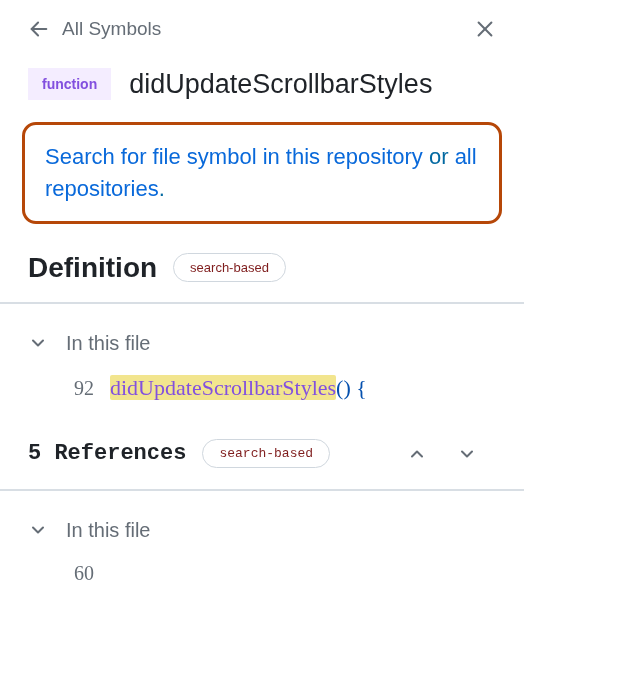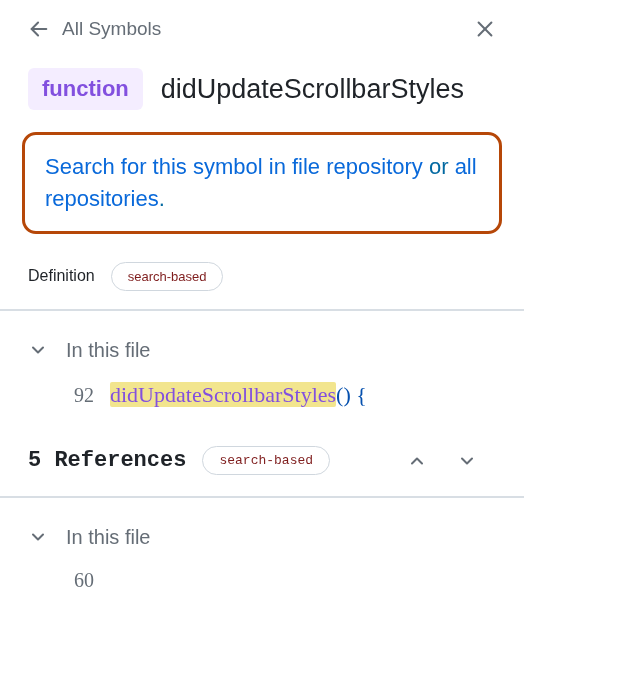--- a/index.html
+++ b/index.html
@@ -34,23 +34,23 @@
   .symbol-row {
     display: flex;
     align-items: center;
     gap: 18px;
     padding: 20px 28px 18px 28px;
   }
   .symbol-kind {
     background: #f4edff;
     color: #8250df;
     font-weight: 600;
-    font-size: 22px;
+    font-size: 14px;
     padding: 8px 14px;
-    border-radius: 6px;
+    border-radius: 0;
   }
   .symbol-name {
     font-size: 27px;
     font-weight: 400;
     color: #1f2328;
   }
   .search-block {
     margin: 4px 22px 18px 22px;
     border: 3px solid #b64708;
     border-radius: 14px;
@@ -59,21 +59,21 @@
     line-height: 1.45;
   }
   .search-block a { color: #0969da; text-decoration: none; cursor: pointer; }
   .search-block .muted { color: #0369a1; }
   .section-row {
     display: flex;
     align-items: center;
     gap: 16px;
     padding: 10px 28px 18px 28px;
   }
-  .section-title { font-weight: 400; font-size: 16px; }
+  .section-title { font-weight: 700; font-size: 28px; }
   .pill {
     border: 1.5px solid #d0d7de;
     border-radius: 999px;
     padding: 6px 16px;
     font-size: 13px;
     color: #7f1d1d;
     cursor: pointer;
   }
   .divider { border-top: 2px solid #d8dee4; }
   .file-row {
@@ -139,21 +139,21 @@
         </svg>
     </span>
   </div>
 
   <div class="symbol-row">
     <span class="symbol-kind">function</span>
     <span class="symbol-name">didUpdateScrollbarStyles</span>
   </div>
 
   <div class="search-block">
-    <a>Search for this symbol in file repository</a><span class="muted"> or </span><a>all repositories</a><span class="muted">.</span>
+    <a>Search for file symbol in this repository</a><span class="muted"> or </span><a>all repositories</a><span class="muted">.</span>
   </div>
 
   <div class="section-row">
     <span class="section-title">Definition</span>
     <span class="pill">search-based</span>
   </div>
 
   <div class="divider"></div>
 
   <div class="file-row">

